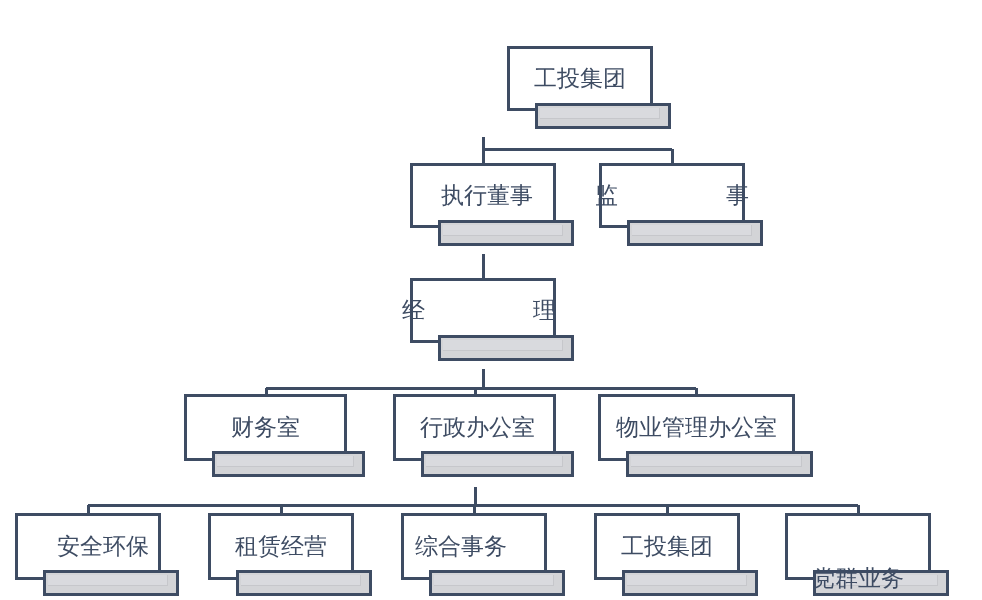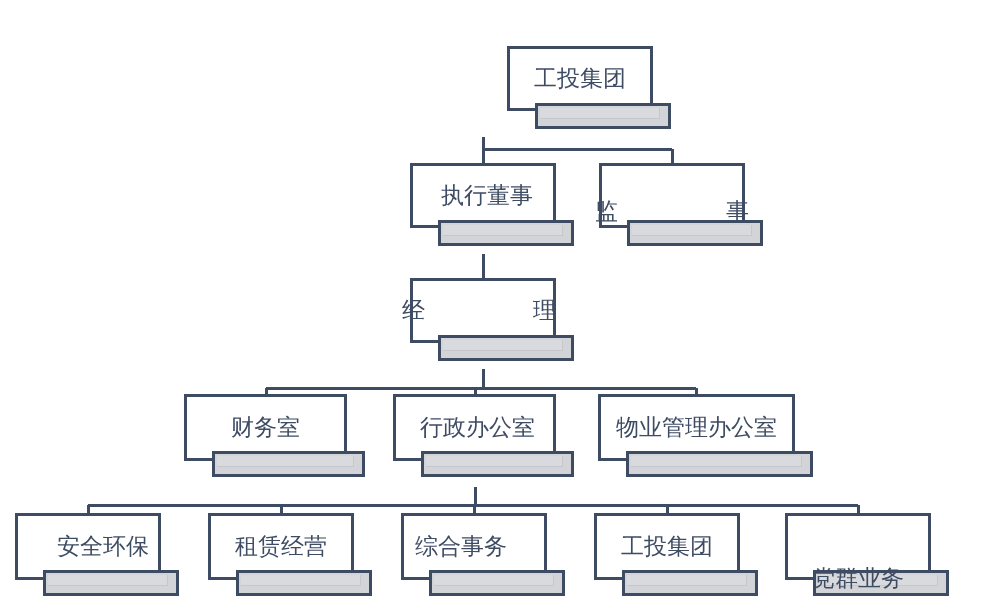--- a/index.html
+++ b/index.html
@@ -111,21 +111,21 @@
         <div class="node-label" style="height: 65px;">工投集团</div>
       </div>
       <div class="node" style="left: 410px; top: 147px; width: 154px; height: 65px;">
         <div class="node-box" style="width: 146px; height: 65px;"></div>
         <div class="node-shadow" style="left: 28px; top: 57px; width: 136px; height: 26px;"></div>
         <div class="node-label" style="height: 65px;">执行董事</div>
       </div>
       <div class="node" style="left: 599px; top: 147px; width: 146px; height: 65px;">
         <div class="node-box" style="width: 146px; height: 65px;"></div>
         <div class="node-shadow" style="left: 28px; top: 57px; width: 136px; height: 26px;"></div>
-        <div class="node-label spaced" style="height: 65px; margin-top: 16px;">监　　事</div>
+        <div class="node-label spaced" style="height: 65px;">监　　事</div>
       </div>
       <div class="node" style="left: 410px; top: 262px; width: 138px; height: 65px;">
         <div class="node-box" style="width: 146px; height: 65px;"></div>
         <div class="node-shadow" style="left: 28px; top: 57px; width: 136px; height: 26px;"></div>
         <div class="node-label spaced" style="height: 65px;">经　　理</div>
       </div>
       <div class="node" style="left: 184px; top: 378px; width: 163px; height: 67px;">
         <div class="node-box" style="width: 163px; height: 67px;"></div>
         <div class="node-shadow" style="left: 28px; top: 57px; width: 153px; height: 26px;"></div>
         <div class="node-label" style="height: 67px;">财务室</div>

